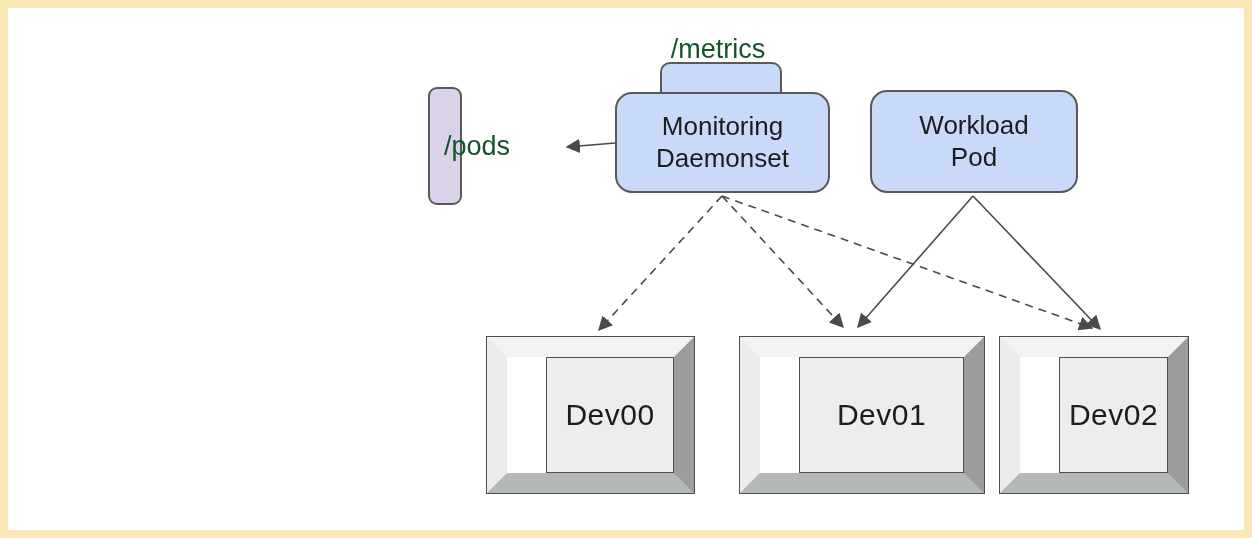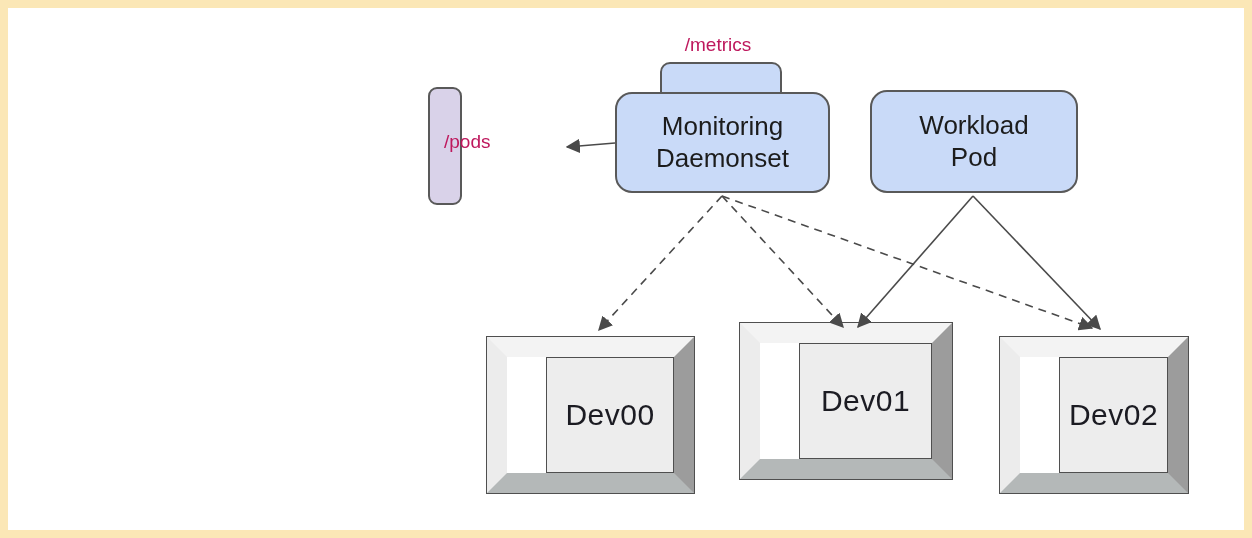--- a/index.html
+++ b/index.html
@@ -36,41 +36,41 @@
   .md-box .lbl{font-size:26px;line-height:1.2;max-width:170px;}
   .metrics-tab{
     left:660px;top:62px;width:122px;height:44px;border-radius:10px;z-index:1;
   }
   .wp-box{
     left:870px;top:90px;width:208px;height:103px;border-radius:17px;z-index:2;
   }
   .wp-box .lbl{font-size:26px;line-height:1.2;max-width:130px;}
   
   .endpoint-label{
-    position:absolute;font-size:19px;color:#be185d;white-space:nowrap;z-index:3;
+    position:absolute;font-size:27px;color:#14532d;white-space:nowrap;z-index:3;
   }
   #metrics-label{left:653px;top:34px;width:130px;text-align:center;}
   #pods-label{left:444px;top:131px;}
   
   .dev{
     position:absolute;box-sizing:border-box;height:156px;
     border:20px solid;
     border-color:#f3f3f3 #9c9c9c #b4b8b8 #ececec; 
     box-shadow:0 0 0 1px #4f4f4f;
     z-index:2;
     padding-left:39px;
   }
   .dev .face{
     box-sizing:border-box;width:100%;height:100%;
     background:#ededed;border:1px solid #4f4f4f;
     display:flex;align-items:center;justify-content:center;
   }
   .dev .lbl{font-size:30px;color:#1b1b22;letter-spacing:.5px;}
   #dev00{left:487px;top:337px;width:207px;}
-  #dev01{left:740px;top:323px;width:212px;}
+  #dev01{left:740px;top:337px;width:244px;}
   #dev02{left:1000px;top:337px;width:188px;}
   
   #edges{
     position:absolute;left:0;top:0;width:1252px;height:538px;
     z-index:5;pointer-events:none;
   }
   #edges line{stroke:#4a4a4a;stroke-width:1.6;}
   #edges line.dashed{stroke-dasharray:8 6;}
 </style>
 </head>

